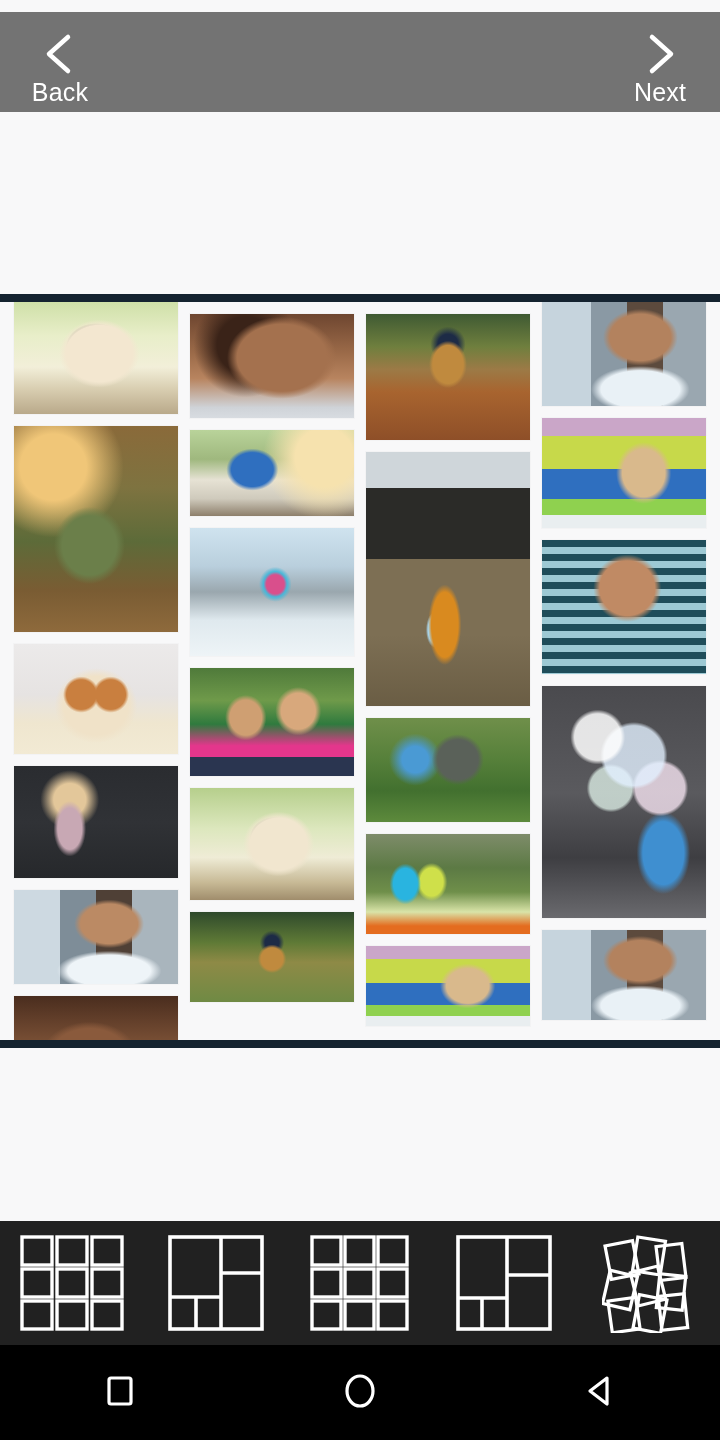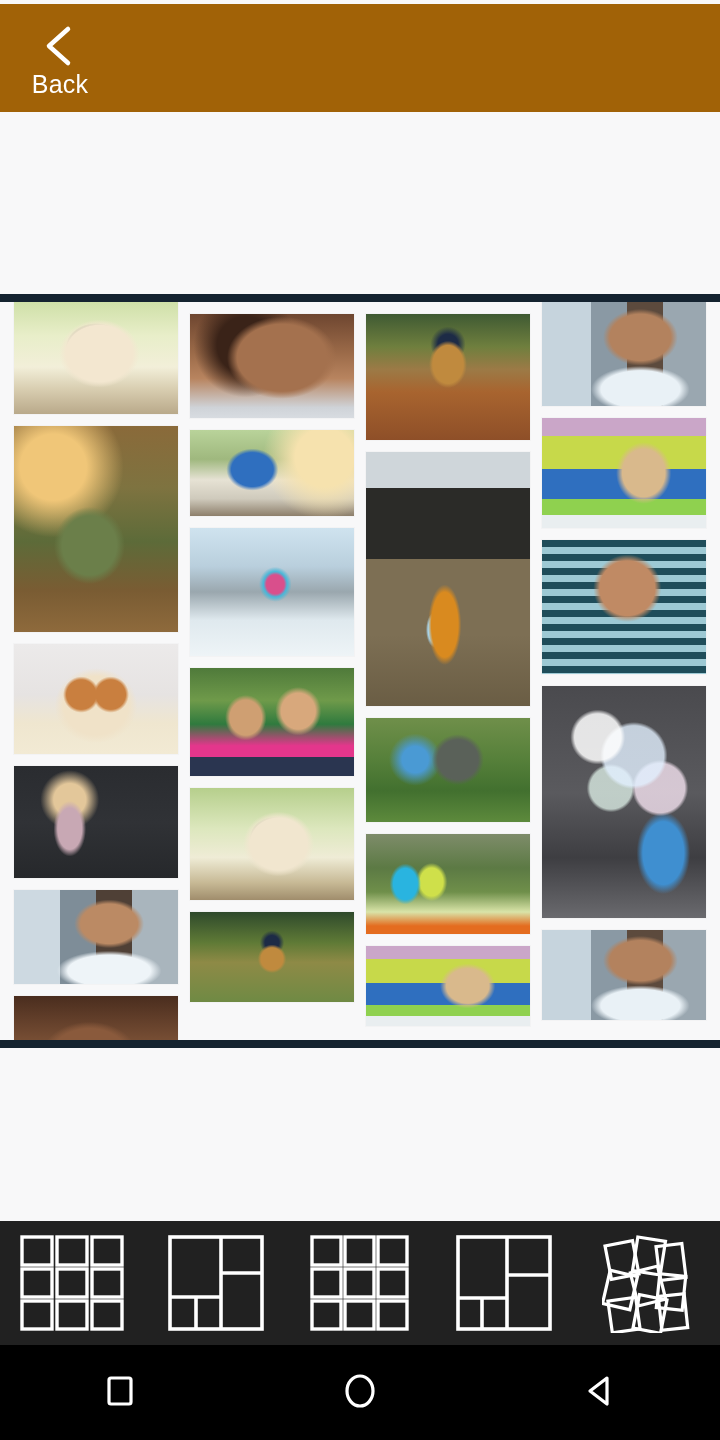--- a/index.html
+++ b/index.html
@@ -6,22 +6,22 @@
   html, body {
     width:720px; height:1440px;
     background:#f8f8f9;
     font-family:"Liberation Sans", sans-serif;
     overflow:hidden;
   }
   #app { position:relative; width:720px; height:1440px; background:#f8f8f9; }
 
   
   .header {
-    position:absolute; left:0; top:4px; width:720px; height:112px;
-    background:#a16207;
+    position:absolute; left:0; top:12px; width:720px; height:112px;
+    background:#737373;
     display:flex; align-items:flex-end; justify-content:space-between;
   }
   .nav-btn {
     width:120px; height:112px;
     display:flex; flex-direction:column; align-items:center; justify-content:center;
     gap:2px; cursor:pointer; user-select:none;
   }
   .nav-btn .chev { width:46px; height:46px; display:block; }
   .nav-btn .lbl {
     color:#fff; font-size:25px; line-height:26px; letter-spacing:.2px;
@@ -176,20 +176,28 @@
     <div class="nav-btn">
       <span class="chev">
         <svg viewBox="0 0 46 46" width="46" height="46" aria-hidden="true">
           <path d="M31 6 L12 23 L31 40" fill="none" stroke="#ffffff" stroke-width="4.5" stroke-linecap="round" stroke-linejoin="round"></path>
         </svg>
       </span>
       <span class="lbl">Back</span>
     </div>
 
 
+    <div class="nav-btn">
+      <span class="chev">
+        <svg viewBox="0 0 46 46" width="46" height="46" aria-hidden="true">
+          <path d="M15 6 L34 23 L15 40" fill="none" stroke="#ffffff" stroke-width="4.5" stroke-linecap="round" stroke-linejoin="round"></path>
+        </svg>
+      </span>
+      <span class="lbl">Next</span>
+    </div>
   </div>
 
   <div class="canvas-top"></div>
   <div class="divider top"></div>
 
   <div class="grid-window">
     <div class="grid">
       <div class="col c1">
           <div class="thumb" style="height: 112px;">
             <div class="ph p-park-toss"></div>

